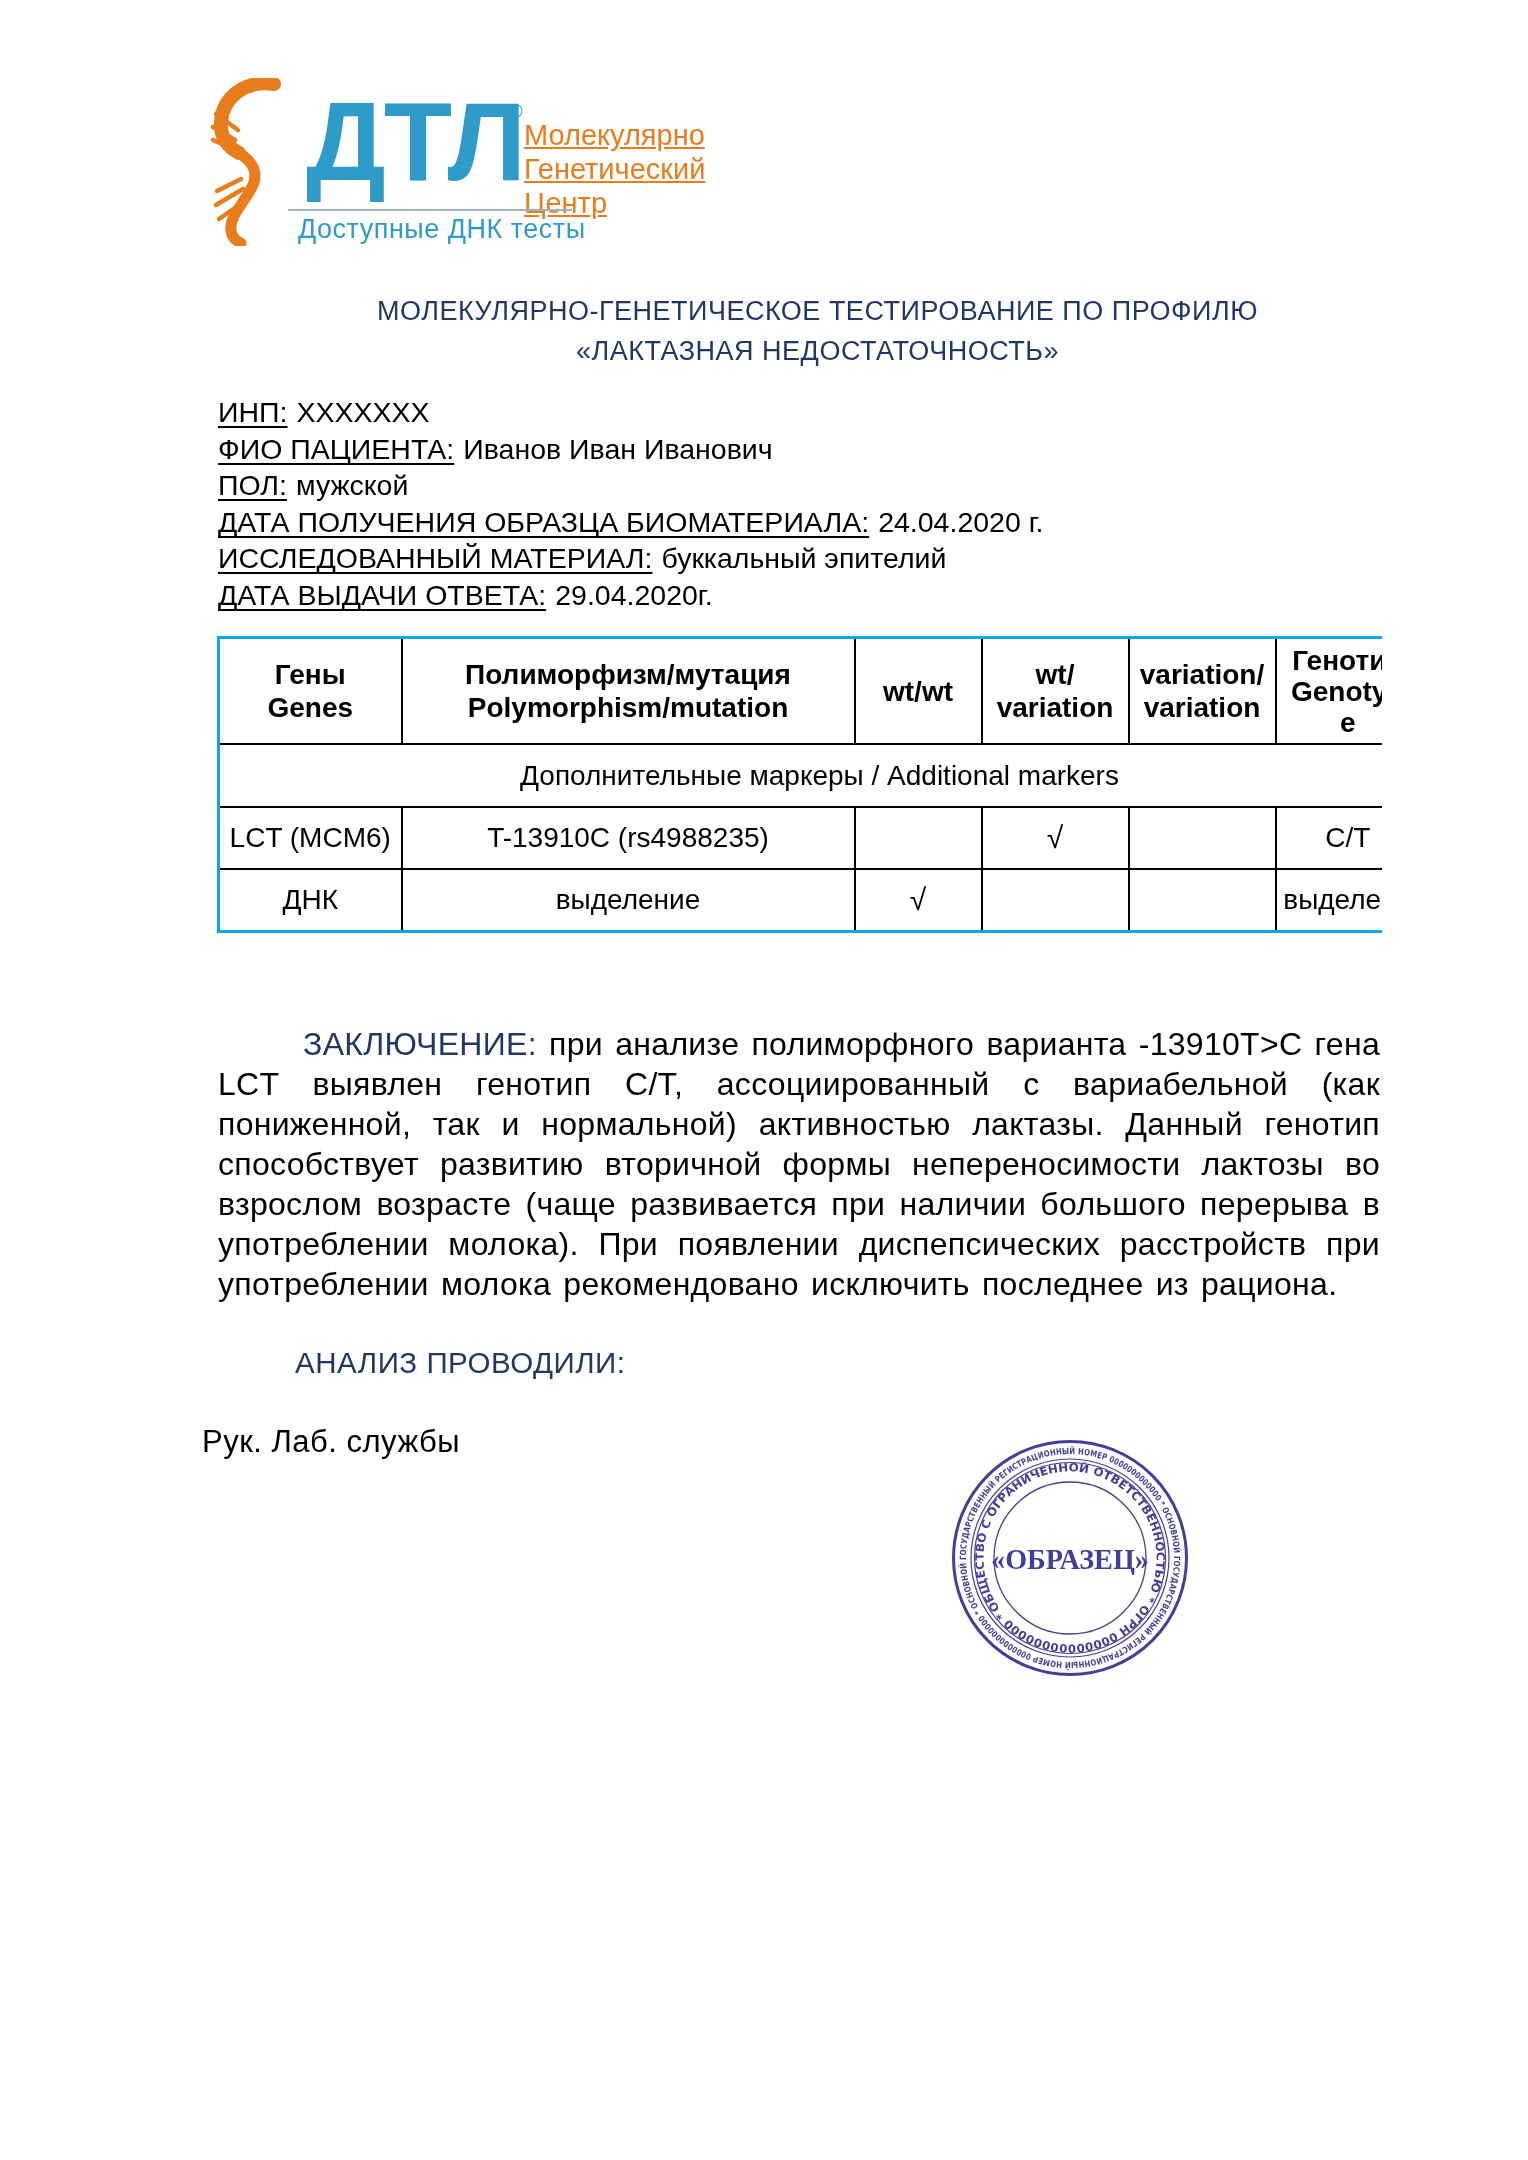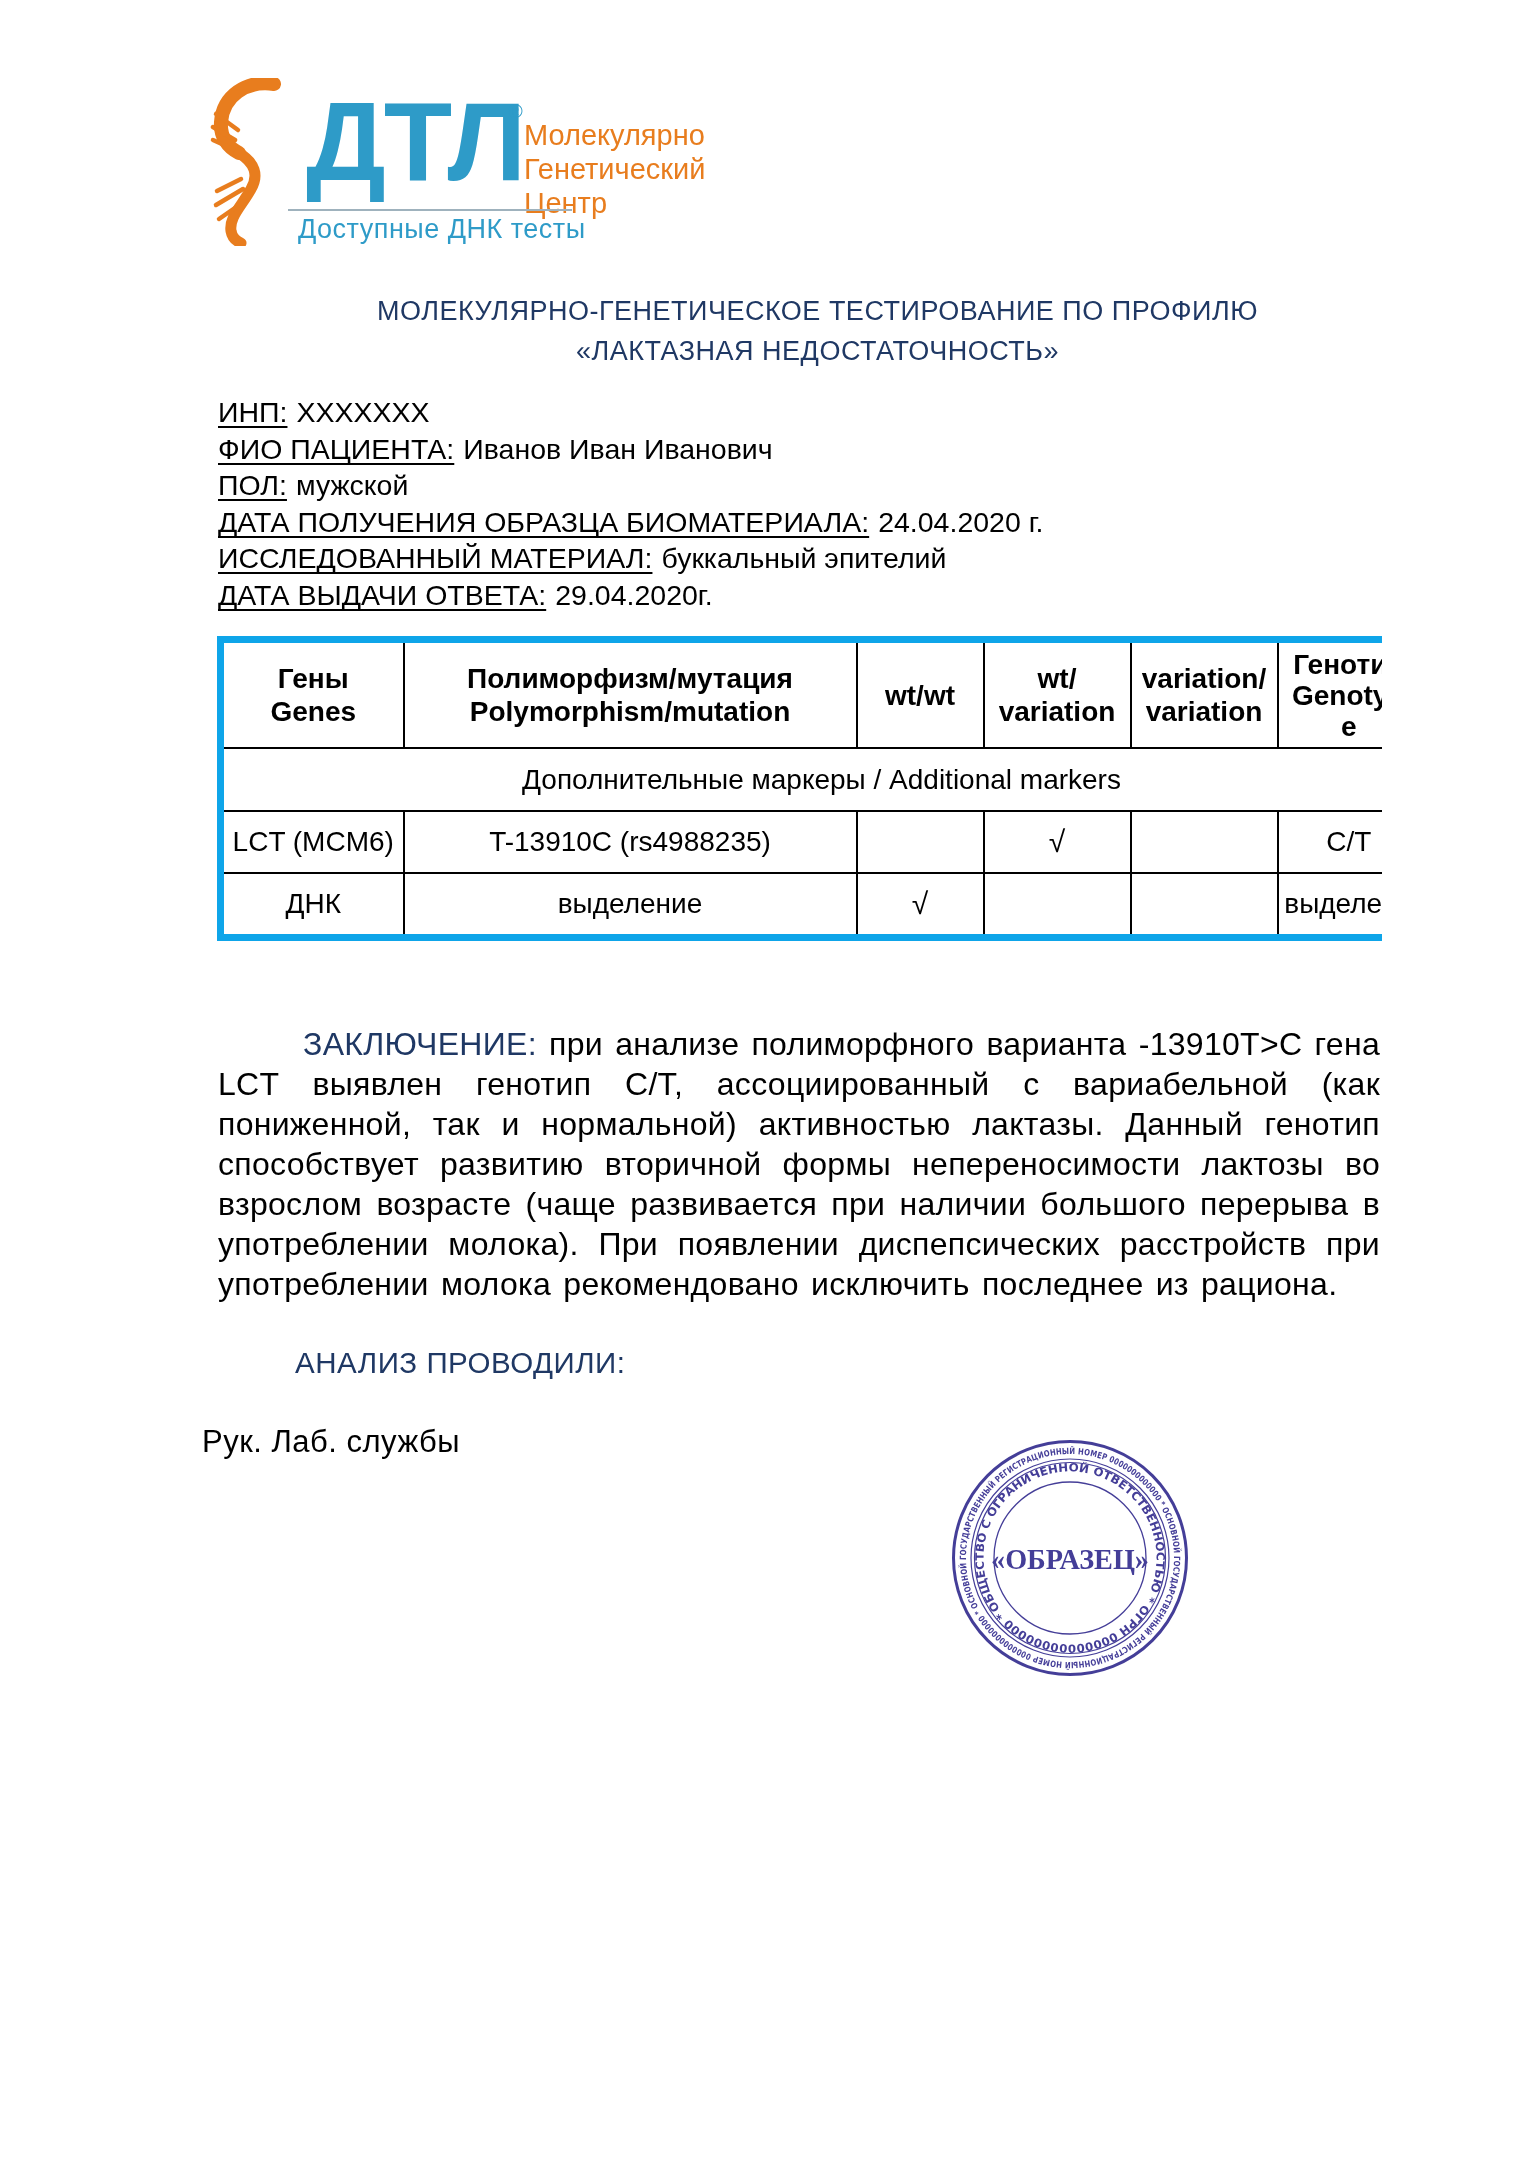--- a/index.html
+++ b/index.html
@@ -7,38 +7,38 @@
     position:relative; width:1382px; height:2160px; background:#ffffff;
     font-family:"Liberation Sans", sans-serif; color:#000; overflow:hidden;
   }
   
   .logo-dna{position:absolute; left:210px; top:78px; width:78px; height:168px;}
   .logo-brand{
     position:absolute; left:306px; top:86px; font-size:112px; line-height:1;
     font-weight:700; color:#2E9BC8; letter-spacing:-2px;
   }
   .logo-reg{position:absolute; left:508px; top:100px; font-size:20px; color:#2E9BC8; font-weight:400;}
-  .logo-descriptor{position:absolute; left:524px; top:118px; font-size:29px; line-height:34px; color:#E87D1E;}
+  .logo-descriptor{position:absolute; left:524px; top:118px; font-size:29px; line-height:34px; color:#E87D1E;text-decoration:underline;}
   .logo-rule{position:absolute; left:288px; top:209px; width:284px; border-top:2px solid #9fb2bd;}
   .logo-tagline{position:absolute; left:298px; top:214px; font-size:27px; color:#2E9BC8; letter-spacing:0.5px;text-align:right;}
   
   .doc-title{
     position:absolute; left:218px; top:291px; width:1199px; text-align:center;
     color:#1F3864; font-size:27px; line-height:40px; letter-spacing:0.5px;
   }
   
   .patient{position:absolute; left:218px; top:394px; font-size:28.5px; line-height:36.5px;}
   .patient .lbl{text-decoration:underline; text-decoration-thickness:2px; text-underline-offset:4px; text-decoration-skip-ink:none; margin-right:9px;}
   
   .results{
     position:absolute; left:217px; top:636px; width:1202px;
     border-collapse:collapse; table-layout:fixed; font-size:28px;
   }
   .results th,.results td{border:2px solid #000; text-align:center; vertical-align:middle; padding:0;}
-  .results{border:7px solid #0ea5e9;padding-left:20px;}
+  .results{border:3px solid #0ea5e9;padding-left:20px;}
   .results .hdr th{font-weight:700; height:104px; line-height:33px;}
   .results .hdr .l3{line-height:31px;}
   .results .section td{height:61px; font-weight:400;}
   .results .datarow td{height:60px;}
   .results .check{font-size:30px;}
   
   .conclusion{
     position:absolute; left:218px; top:1024px; width:1162px;
     font-size:32px; line-height:40px; text-align:justify; text-indent:85px;
     letter-spacing:0.3px; word-spacing:3px; margin:0;

